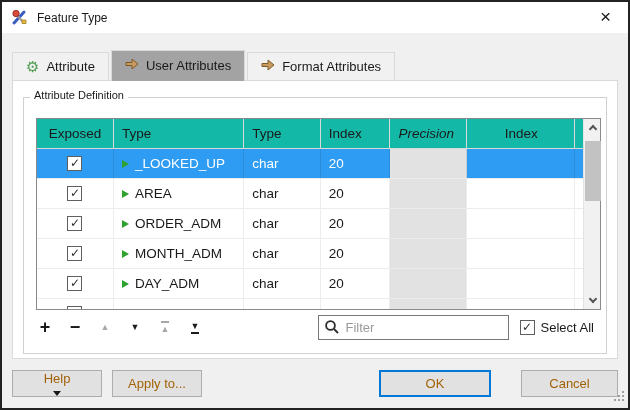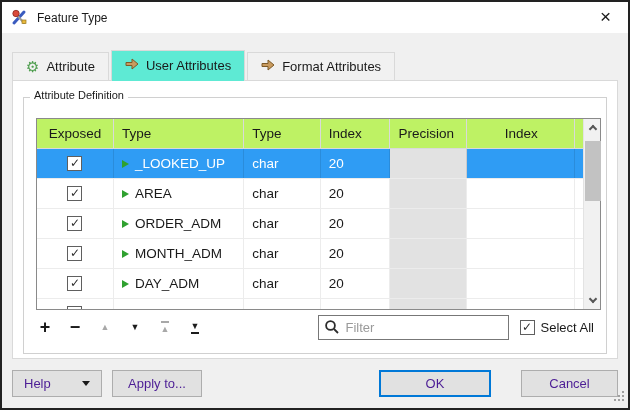--- a/index.html
+++ b/index.html
@@ -11,39 +11,39 @@
     --sel: #2f9cf4; --accent: #0078d7; --marker: #2fa12f; --discell: #e2e2e2;
   }
   
   .titlebar { height: 31px; background: #fff; display: flex; align-items: center; padding-left: 8px; }
   .appicon { width: 20px; height: 18px; margin-right: 7px; display: flex; align-items: center; }
   .title { font-size: 12px; }
   .close { margin-left: auto; width: 45px; height: 31px; text-align: center; line-height: 29px; font-size: 19px; font-weight: 300; cursor: default; }
   
   .tabstrip { display: flex; align-items: flex-end; height: 31px; margin: 16px 10px 0 10px; position: relative; z-index: 2; }
   .tab { height: 28px; background: #f1f1f1; border: 1px solid #d9d9d9; border-bottom: none; display: flex; align-items: center; gap: 7px; padding: 0 13px; margin-right: 2px; }
-  .tab.active { height: 31px; background: #5eead4; margin-bottom: -1px; padding-bottom: 1px; }
+  .tab.active { height: 31px; background: #a3a3a3; margin-bottom: -1px; padding-bottom: 1px; }
   .gear { font-size: 15px; line-height: 15px; color: #4f9e4f; }
   
   .panel { position: relative; margin: 0 10px; height: 279px; background: #fff; border: 1px solid #d9d9d9; z-index: 1; }
   .groupbox { position: relative; margin: 16px 10px 0 10px; height: 257px; border: 1px solid #d0d0d0; }
   .grouplabel { position: absolute; top: -9px; left: 6px; background: #fff; padding: 0 4px; font-size: 11px; }
   
-  .table { position: absolute; left: 12px; top: 20px; width: 565px; height: 192px; border: 1px solid #8a8a8a; background: #bef264; display: flex; }
+  .table { position: absolute; left: 12px; top: 20px; width: 565px; height: 192px; border: 1px solid #8a8a8a; background: #14b8a6; display: flex; }
   .tcontent { width: 546px; display: flex; flex-direction: column; }
   .thead { display: flex; height: 30px; border-bottom: 1px solid #d9d9d9; flex: none; }
   .hcell { display: flex; align-items: center; padding-left: 8px; font-size: 13.5px; border-right: 1px solid #d9d9d9; }
   .tbody { height: 161px; overflow: hidden; }
   .trow { display: flex; height: 30px; border-bottom: 1px solid #ececec; background: #fff; }
   .cell { display: flex; align-items: center; padding-left: 8px; border-right: 1px solid #ececec; font-size: 13.5px; }
   .c0 { width: 81px; justify-content: center; padding-left: 0; }
   .c1 { width: 137px; }
   .c2 { width: 80px; }
   .c3 { width: 73px; }
-  .c4 { width: 80px; }
+  .c4 { width: 80px; font-style: italic; }
   .c5 { width: 82px; margin-left: 30px; }
   .cf { flex: 1; border-right: none; }
   .trow.sel { background: var(--sel); color: #fff; }
   .trow.sel .cell { border-right-color: rgba(0,0,0,0.10); }
   .cell.dis { background: var(--discell); }
   .cb { width: 15px; height: 15px; border: 1px solid #5f5f5f; background: #fff; color: #2b2b2b; font-size: 12px; line-height: 13px; text-align: center; display: inline-block; flex: none; }
   .tri { width: 0; height: 0; border-left: 7px solid var(--marker); border-top: 4px solid transparent; border-bottom: 4px solid transparent; margin-right: 6px; flex: none; }
   
   .scroll { width: 19px; background: #f1f1f1; border-left: 1px solid #e3e3e3; position: relative; }
   .sarrow { position: absolute; left: 0; width: 18px; height: 17px; display: flex; justify-content: center; align-items: center; }
@@ -63,21 +63,21 @@
   .g-tri.bar-top { border-top: 2px solid currentColor; padding-top: 1px; }
   .g-tri.bar-bottom { border-bottom: 2px solid currentColor; padding-bottom: 1px; }
   .spacer { flex: 1; }
   .filterbox { position: relative; width: 191px; height: 25px; margin-right: 11px; }
   .filterbox input { width: 100%; height: 100%; border: 1px solid #777; padding: 0 6px 0 27px; font-size: 13px; font-family: inherit; color: #333; outline: none; }
   .filterbox input::placeholder { color: #9a9a9a; }
   .mag { position: absolute; left: 6px; top: 4px; width: 16px; height: 16px; }
   .selall { display: flex; align-items: center; gap: 6px; margin-right: 2px; }
   
   .footer { display: flex; align-items: center; gap: 10px; padding: 0 10px; margin-top: 11px; height: 27px; }
-  .btn { height: 27px; background: #e1e1e1; border: 1px solid #adadad; font-family: inherit; font-size: 13px; color: #4c1d95; display: flex; align-items: center; justify-content: center; cursor: default; }
+  .btn { height: 27px; background: #e1e1e1; border: 1px solid #adadad; font-family: inherit; font-size: 13px; color: #a16207; display: flex; align-items: center; justify-content: center; cursor: default; flex-direction: column; }
   .btn.w-help { width: 90px; justify-content: space-between; padding: 0 11px; }
   .btn.w-apply { width: 90px; }
   .btn.w-ok { width: 112px; border: 2px solid var(--accent); }
   .btn.w-cancel { width: 97px; margin-left: 20px; }
   .dd { width: 0; height: 0; border-left: 4px solid transparent; border-right: 4px solid transparent; border-top: 5px solid #1a1a1a; }
   .grip { position: absolute; right: 3px; bottom: 3px; }
 </style>
 </head>
 <body>
 

